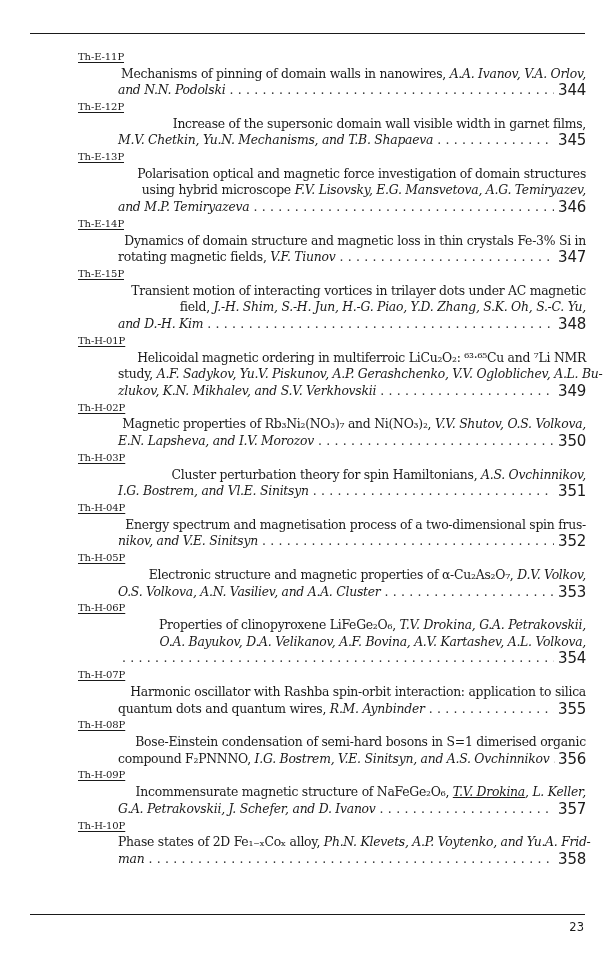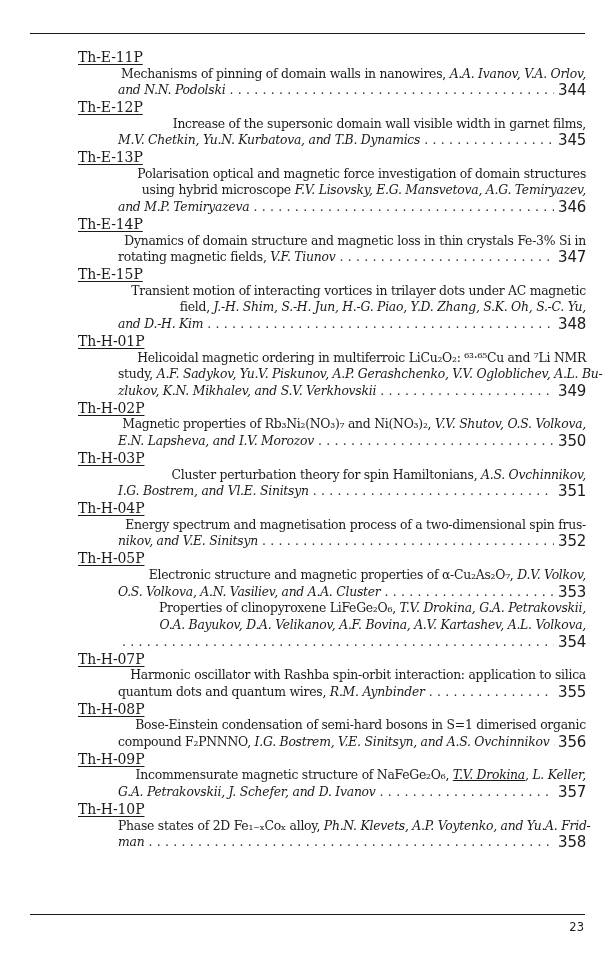--- a/index.html
+++ b/index.html
@@ -3,21 +3,21 @@
 <meta charset="utf-8">
 <style>
   html, body { margin: 0; padding: 0; background: #ffffff; }
   body { width: 613px; height: 960px; position: relative; overflow: hidden;
          font-family: "DejaVu Serif", "Liberation Serif", serif; color: #1a1a1a; }
   .rule { position: absolute; left: 30px; width: 555px; height: 0; border-top: 1.5px solid #1a1a1a; }
   .rule.top { top: 33px; }
   .rule.bottom { top: 914px; }
   .toc { position: absolute; left: 78px; top: 49px; width: 508px; }
   .item { margin: 0; }
-  .code { display: block; font-size: 14px; line-height: 16.5px; text-decoration: underline;
+  .code { display: block; font-size: 10px; line-height: 16.5px; text-decoration: underline;
           text-underline-offset: 2px; letter-spacing: -0.1px; }
   .entry { margin-left: 40px; font-size: 12.4px; line-height: 16.8px; letter-spacing: -0.25px; }
   .line { display: block; white-space: nowrap; text-align: right; }
   .last { display: flex; align-items: center; white-space: nowrap; }
   .last .txt { flex: 0 0 auto; }
   .last .dots { flex: 1 1 auto; overflow: hidden; letter-spacing: 3.2px; margin: 0 4px; color: #333; }
   .last .dots::before { content: ". . . . . . . . . . . . . . . . . . . . . . . . . . . . . . . . . . . . . . . . . . . . . . . . . . . . . . . . . . . . . . . . . . . . . . . . . . . . . . ."; letter-spacing: 0; word-spacing: 0.4px; }
   .last .pg { flex: 0 0 auto; font-family: "DejaVu Sans", "Liberation Sans", sans-serif; font-size: 15px; }
   em { font-style: italic; }
   .u { text-decoration: underline; margin-top: 32px; }
@@ -39,21 +39,21 @@
           <span class="dots"></span>
           <span class="pg">344</span>
         </div>
       </div>
     </div>
     <div class="item">
       <span class="code">Th-E-12P</span>
       <div class="entry">
         <span class="line">Increase of the supersonic domain wall visible width in garnet films,</span>
         <div class="last">
-          <span class="txt"><em>M.V. Chetkin, Yu.N. Kurbatova, and T.B. Dynamics</em></span>
+          <span class="txt"><em>M.V. Chetkin, Yu.N. Mechanisms, and T.B. Shapaeva</em></span>
           <span class="dots"></span>
           <span class="pg">345</span>
         </div>
       </div>
     </div>
     <div class="item">
       <span class="code">Th-E-13P</span>
       <div class="entry">
         <span class="line">Polarisation optical and magnetic force investigation of domain structures</span>
         <span class="line">using hybrid microscope <em>F.V. Lisovsky, E.G. Mansvetova, A.G. Temiryazev,</em></span>
@@ -137,20 +137,21 @@
       <div class="entry">
         <span class="line">Electronic structure and magnetic properties of α-Cu₂As₂O₇, <em>D.V. Volkov,</em></span>
         <div class="last">
           <span class="txt"><em>O.S. Volkova, A.N. Vasiliev, and A.A. Cluster</em></span>
           <span class="dots"></span>
           <span class="pg">353</span>
         </div>
       </div>
     </div>
     <div class="item">
+      <span class="code">Th-H-06P</span>
       <div class="entry">
         <span class="line">Properties of clinopyroxene LiFeGe₂O₆, <em>T.V. Drokina, G.A. Petrakovskii,</em></span>
         <span class="line"><em>O.A. Bayukov, D.A. Velikanov, A.F. Bovina, A.V. Kartashev, A.L. Volkova,</em></span>
         <div class="last">
           <span class="dots"></span>
           <span class="pg">354</span>
         </div>
       </div>
     </div>
     <div class="item">

